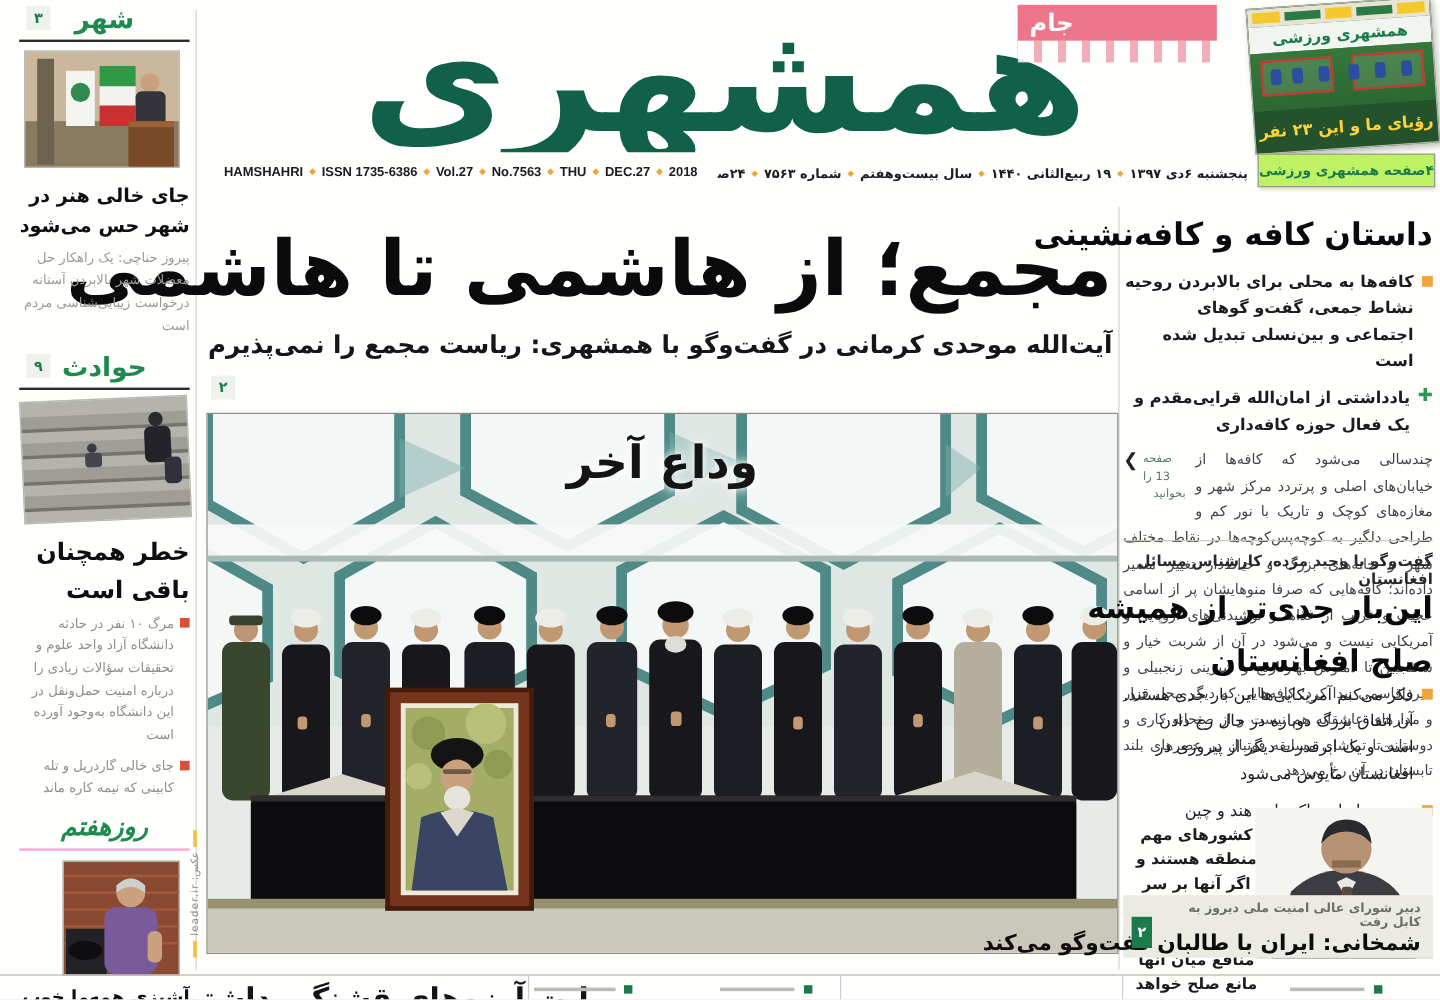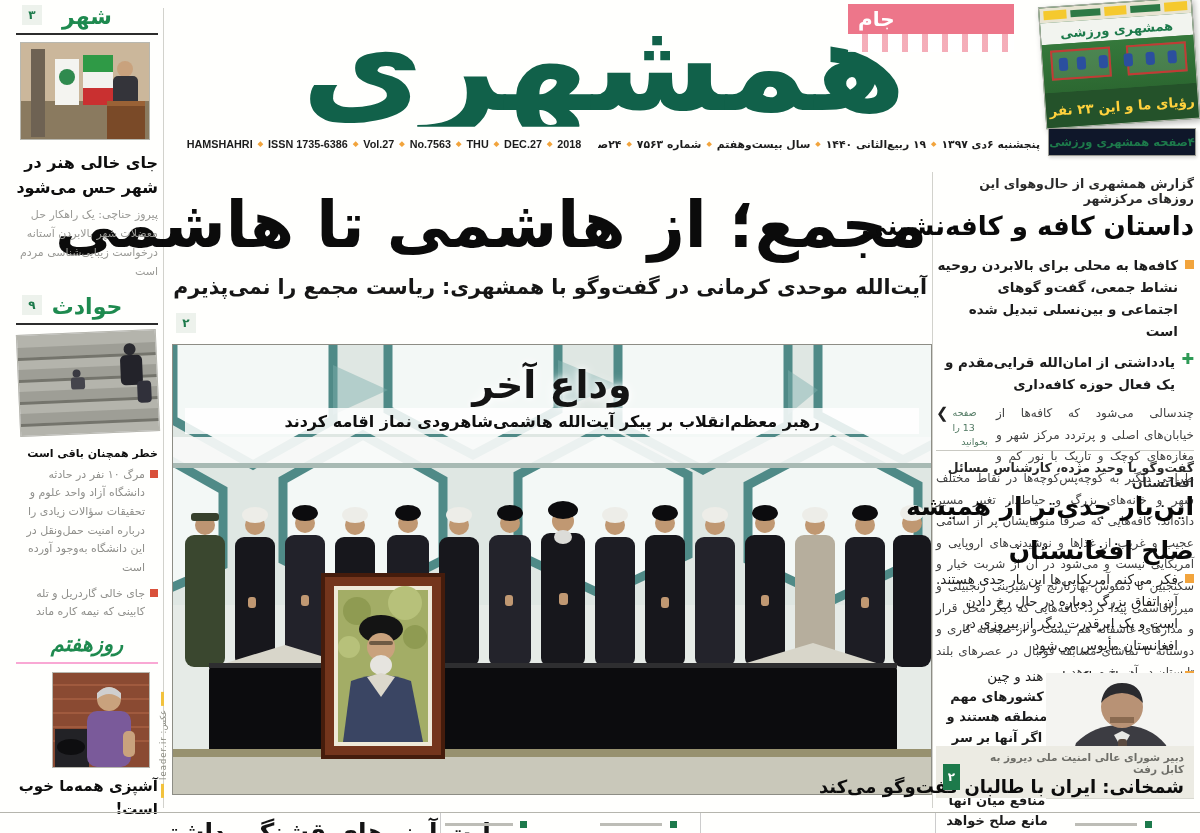--- a/index.html
+++ b/index.html
@@ -21,21 +21,21 @@
   .sports .bar1 i{display:block;width:26px;height:9px;background:#f5c92e;}
   .sports .bar1 b{display:block;width:34px;height:7px;background:#2e7a45;}
   .sports .mast{height:22px;background:#f2f4ef;color:#1d7a4b;font-weight:900;font-size:13px;
         display:flex;align-items:center;justify-content:center;overflow:hidden;white-space:nowrap;}
   .sports .pitch{position:relative;height:48px;background:linear-gradient(#35783b,#2c6831);}
   .sports .bench{position:absolute;top:6px;width:56px;height:26px;border:2px solid #c23b35;background:rgba(255,255,255,.12);}
   .sports .p{position:absolute;width:9px;height:13px;background:#2b4f9e;border-radius:3px;top:14px;}
   .sports .head{height:35px;display:flex;align-items:center;justify-content:center;
         color:#ffd23d;font-weight:900;font-size:13.5px;background:#24522a;white-space:nowrap;overflow:hidden;}
   .sports-cap{position:absolute;left:1048px;top:128px;width:146px;height:26px;z-index:4;
-        border:1px solid #9a9a92;background:#0f172a;box-shadow:1px 2px 3px rgba(0,0,0,.15);
+        border:1px solid #9a9a92;background:#bef264;box-shadow:1px 2px 3px rgba(0,0,0,.15);
         display:flex;align-items:center;justify-content:center;color:#1d7a4b;font-weight:900;font-size:11.5px;white-space:nowrap;overflow:hidden;}
   .dl{position:absolute;top:138px;font-size:10.8px;font-weight:700;color:#1c1c1c;white-space:nowrap;overflow:hidden;}
   .dl-en{left:168px;width:432px;direction:ltr;text-align:center;font-family:"Liberation Sans",sans-serif;}
   .dl-fa{left:598px;width:442px;direction:rtl;text-align:left;}
   .dl span+span::before{content:"◆";color:#f2a43c;font-size:7px;vertical-align:2px;margin:0 5px;}
   
   .lead{position:absolute;left:175px;top:174px;width:752px;text-align:center;}
   .lead .kick{font-size:14.5px;font-weight:600;color:#1e1e1e;}
   .lead .head{margin-top:2px;font-size:64px;font-weight:900;color:#0b0b0b;line-height:1.55;
         letter-spacing:-2px;white-space:nowrap;}
@@ -258,21 +258,20 @@
           <circle cx="24" cy="70" r="11" fill="#b7c17a"></circle>
         <ellipse cx="56" cy="52" rx="22" ry="14" fill="#141414"></ellipse>
         <circle cx="56" cy="70" r="14" fill="#c9a27d"></circle>
         <rect x="44" y="64" width="24" height="4" rx="2" fill="#6e5a44"></rect>
         <ellipse cx="56" cy="88" rx="11" ry="10" fill="#e6e4df"></ellipse>
         <path d="M18 165 L26 104 Q56 92 86 104 L98 165 Z" fill="#3a4563"></path>
         <path d="M42 100 L56 120 L70 100 L56 96 Z" fill="#dcd8cc"></path>
       </g>
     </svg>
     <div class="title">وداع آخر</div>
-    <div class="cap">رهبر معظم‌انقلاب بر پیکر آیت‌الله هاشمی‌شاهرودی نماز اقامه کردند</div>
   </div>
   <div class="credit"><i></i><span>عکس: leader.ir</span><i></i></div>
 
   <div class="rail">
 
     <div class="sec-head">
       <span class="t">شهر</span>
       <span class="badge">۳</span>
     </div>
     <svg class="ph" width="128" height="96" viewBox="0 0 128 96" style="margin-right:8px;">
@@ -309,21 +308,21 @@
           <rect y="44" width="138" height="3"></rect>
           <rect y="66" width="138" height="3"></rect>
           <rect y="88" width="138" height="3"></rect>
         </g>
       <circle cx="112" cy="18" r="6" fill="#2a2a30"></circle>
         <rect x="102" y="24" width="22" height="30" rx="5" fill="#23232a"></rect>
       <rect x="118" y="50" width="14" height="22" rx="4" fill="#30303a"></rect>
       <circle cx="58" cy="40" r="4" fill="#3a3a42"></circle>
         <rect x="52" y="44" width="14" height="12" rx="3" fill="#44444c"></rect>
     </svg>
-    <h3 style="font-size:11px;text-align:right;">خطر همچنان باقی است</h3>
+    <h3 style="font-size:20px;text-align:right;">خطر همچنان باقی است</h3>
     <div class="blt">
       <i></i>
       <span>مرگ ۱۰ نفر در حادثه دانشگاه آزاد واحد علوم و تحقیقات سؤالات زیادی را درباره امنیت حمل‌ونقل در این دانشگاه به‌وجود آورده است</span>
     </div>
     <div class="blt">
       <i></i>
       <span>جای خالی گاردریل و تله کابینی که نیمه کاره ماند</span>
     </div>
 
     <div class="d7logo" style="margin-top:10px;">روزهفتم</div>
@@ -344,21 +343,20 @@
       <rect x="70" y="58" width="12" height="26" rx="5" fill="#c9a27d"></rect>
     </svg>
     <h3 style="font-size:15px;">آشپزی همه‌ما خوب است!</h3>
     
     
     
     
   </div>
 
   <div class="rc" style="top:176px;">
-    <div class="kick">گزارش همشهری از حال‌وهوای این روزهای مرکزشهر</div>
     <div class="head1">داستان کافه و کافه‌نشینی</div>
     <div class="blt">
       <i></i>
       <span>کافه‌ها به محلی برای بالابردن روحیه نشاط جمعی، گفت‌و گوهای اجتماعی و بین‌نسلی تبدیل شده است</span>
     </div>
     <div class="blt">
       <i class="plus">✚</i>
       <span>یادداشتی از امان‌الله قرایی‌مقدم و یک فعال حوزه کافه‌داری</span>
     </div>
     <div class="body">

